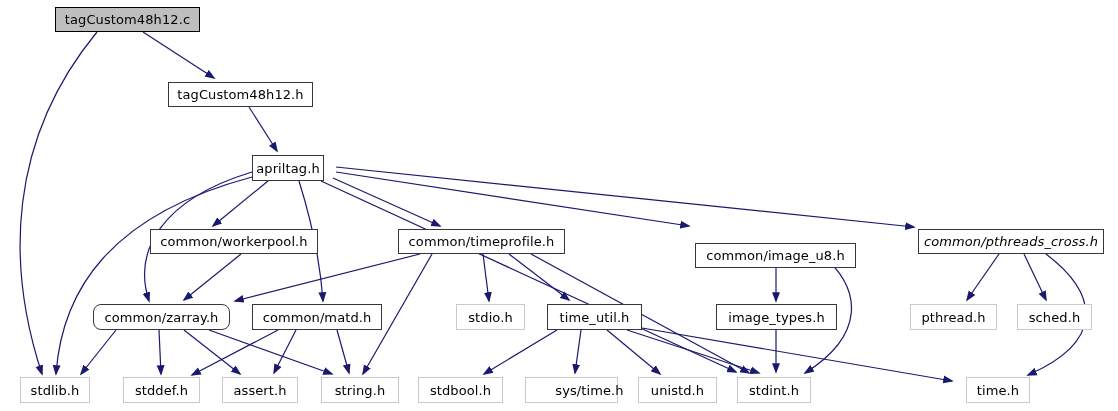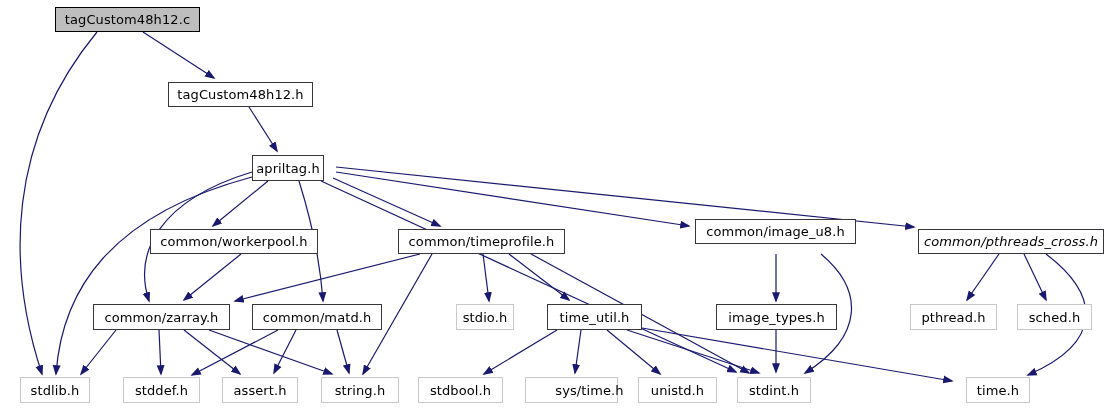--- a/index.html
+++ b/index.html
@@ -69,25 +69,25 @@
       <path d="M607,330 L660,374" fill="none" stroke="#191970" stroke-width="1.2" marker-end="url(#arrowhead)"></path>
       <path d="M627,330 L759,373" fill="none" stroke="#191970" stroke-width="1.2" marker-end="url(#arrowhead)"></path>
       <path d="M642,328 L952,381" fill="none" stroke="#191970" stroke-width="1.2" marker-end="url(#arrowhead)"></path>
       <path d="M776,330 L776,372" fill="none" stroke="#191970" stroke-width="1.2" marker-end="url(#arrowhead)"></path>
     </svg>
     <div class="node root" style="left: 55px; top: 7px; width: 145px; height: 25px;">tagCustom48h12.c</div>
     <div class="node linked" style="left: 168px; top: 82px; width: 145px; height: 25px;">tagCustom48h12.h</div>
     <div class="node linked" style="left: 252px; top: 155px; width: 72px; height: 26px;">apriltag.h</div>
     <div class="node linked" style="left: 150px; top: 229px; width: 168px; height: 25px;">common/workerpool.h</div>
     <div class="node linked" style="left: 398px; top: 229px; width: 167px; height: 25px;">common/timeprofile.h</div>
-    <div class="node linked" style="left: 695px; top: 219px; width: 161px; height: 25px;">common/image_u8.h</div>
+    <div class="node linked" style="left: 695px; top: 243px; width: 161px; height: 25px;">common/image_u8.h</div>
     <div class="node linked" style="left: 918px; top: 229px; width: 186px; height: 25px; font-style: italic;">common/pthreads_cross.h</div>
-    <div class="node linked" style="left: 93px; top: 304px; width: 137px; height: 26px;">common/zarray.h</div>
+    <div class="node linked" style="left: 93px; top: 304px; width: 137px; height: 26px; border-radius: 8px;">common/zarray.h</div>
     <div class="node linked" style="left: 252px; top: 304px; width: 130px; height: 26px;">common/matd.h</div>
-    <div class="node system" style="left: 456px; top: 304px; width: 58px; height: 26px;">stdio.h</div>
+    <div class="node system" style="left: 456px; top: 304px; width: 69px; height: 26px;">stdio.h</div>
     <div class="node linked" style="left: 547px; top: 304px; width: 95px; height: 26px;">time_util.h</div>
     <div class="node linked" style="left: 716px; top: 304px; width: 121px; height: 26px;">image_types.h</div>
     <div class="node system" style="left: 910px; top: 304px; width: 87px; height: 26px;">pthread.h</div>
     <div class="node system" style="left: 1017px; top: 304px; width: 75px; height: 26px;">sched.h</div>
     <div class="node system" style="left: 20px; top: 377px; width: 70px; height: 26px;">stdlib.h</div>
     <div class="node system" style="left: 123px; top: 377px; width: 77px; height: 26px;">stddef.h</div>
     <div class="node system" style="left: 222px; top: 377px; width: 76px; height: 26px;">assert.h</div>
     <div class="node system" style="left: 321px; top: 377px; width: 78px; height: 26px;">string.h</div>
     <div class="node system" style="left: 418px; top: 377px; width: 85px; height: 26px;">stdbool.h</div>
     <div class="node system" style="left: 525px; top: 377px; width: 93px; height: 26px; padding-left: 36px;">sys/time.h</div>

